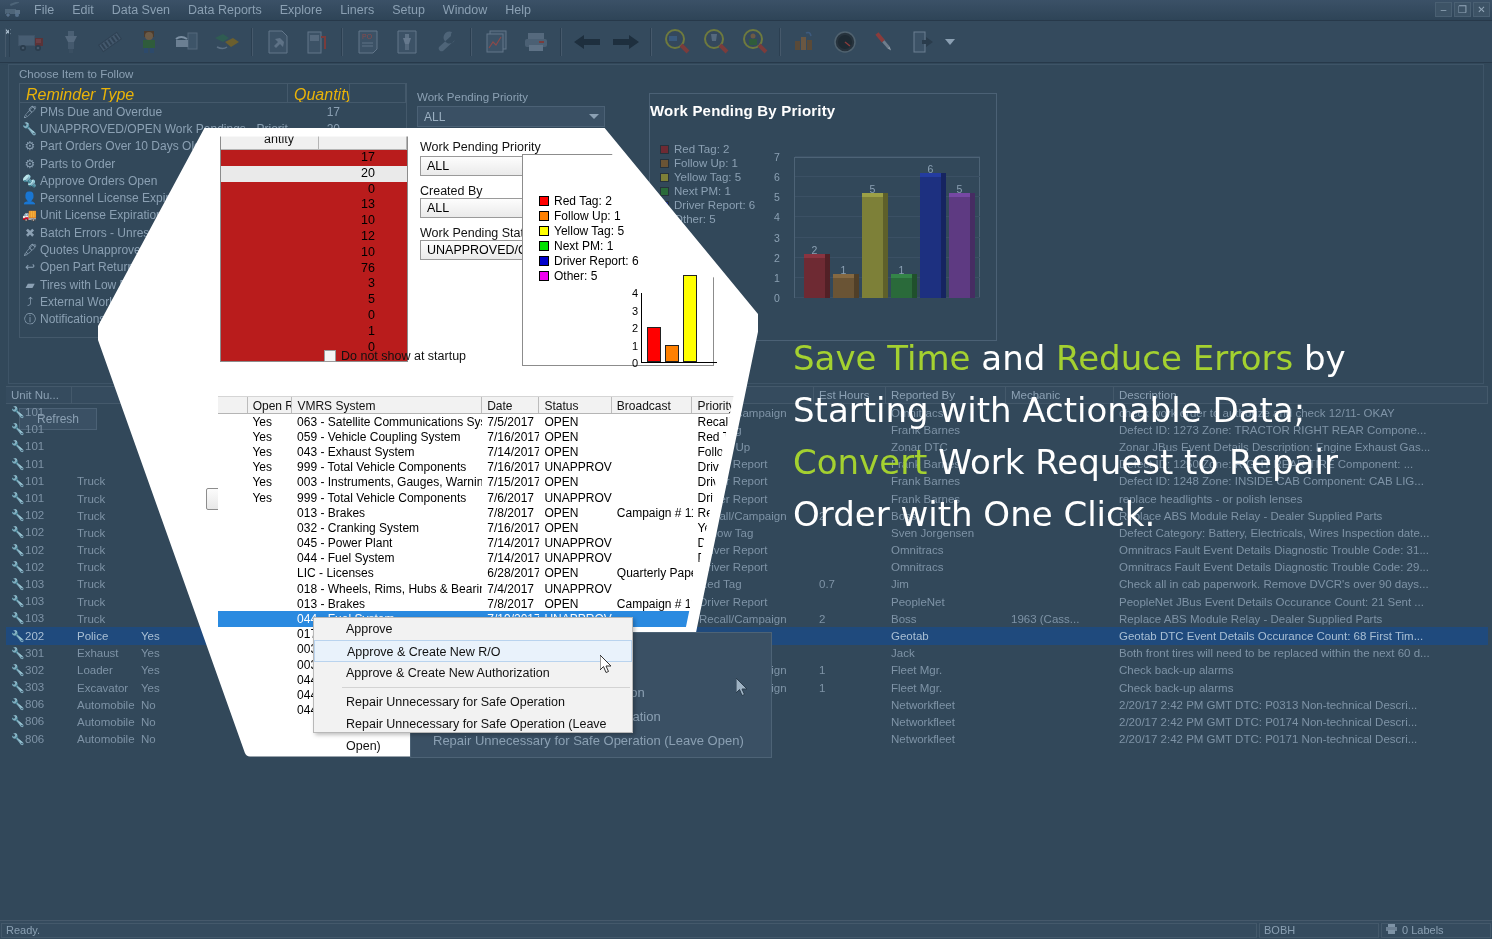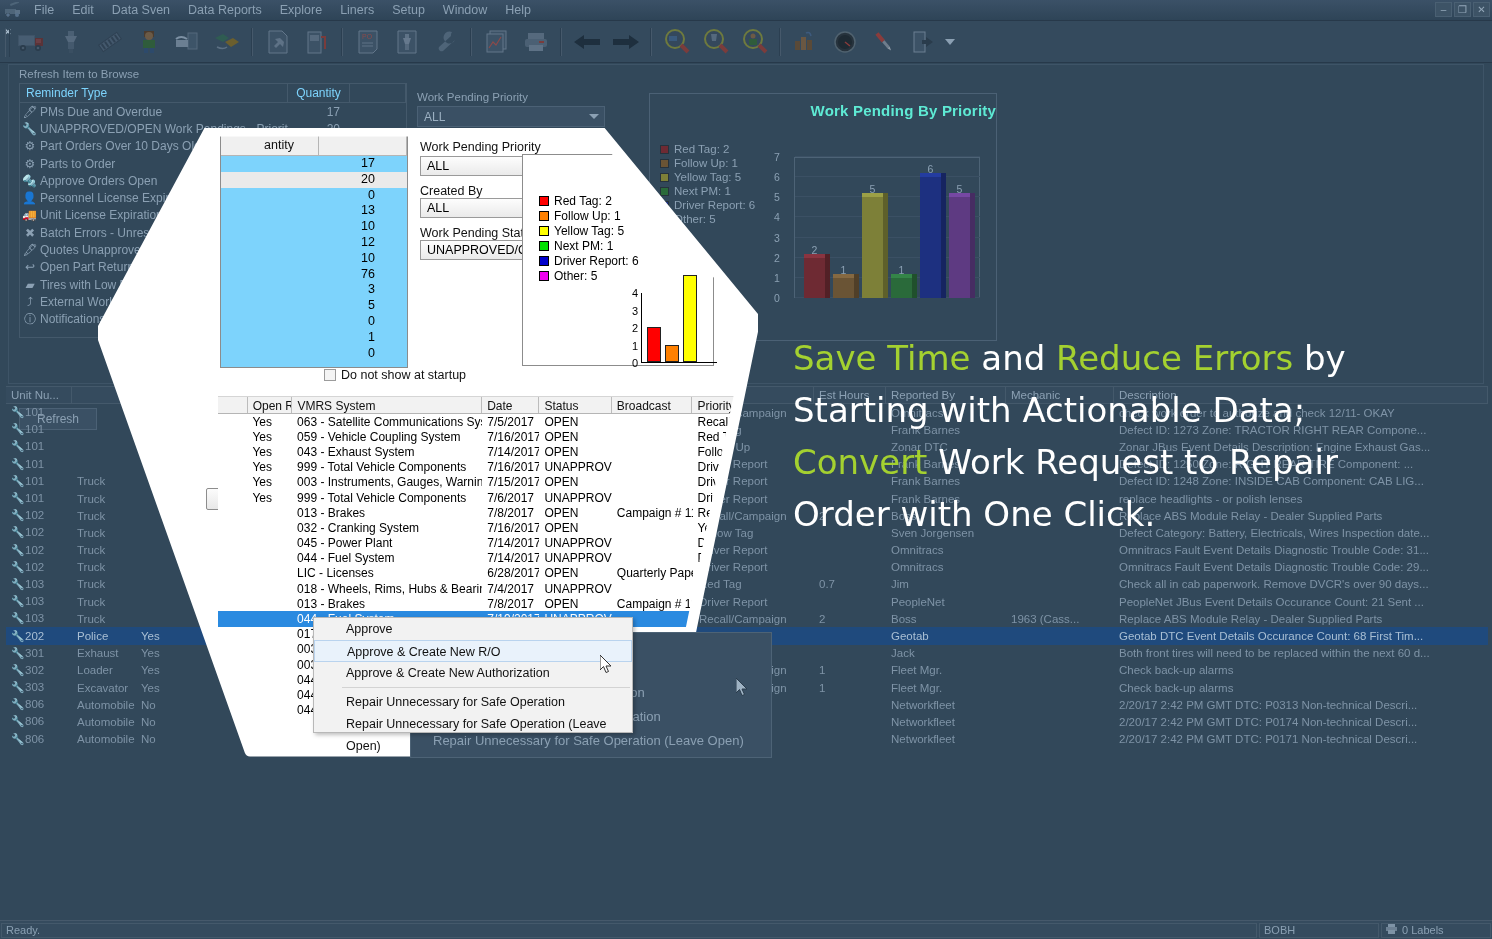--- a/index.html
+++ b/index.html
@@ -68,22 +68,22 @@
     position:absolute; left:10px; top:3px; color:#8ba0b3; font-size:11.5px;
   }
   .lbox {
     position:absolute; left:10px; top:18px; width:388px; height:255px;
     background:#32485a; border:1px solid #44596b;
   }
   .lbox-head {
     display:flex; height:19px; border-bottom:1px solid #44596b;
   }
   .lbox-head div {
-    font-size:12px; color:#7dd3fc; padding:2px 6px;
-    border-right:1px solid #44596b; overflow:hidden; white-space:nowrap;
+    font-size:16px; color:#eab308; padding:2px 6px;
+    border-right:1px solid #44596b; overflow:hidden; white-space:nowrap;font-style:italic;
   }
   .lh-type { width:268px; }
   .lh-qty  { width:62px; text-align:center;}
   .lh-x    { flex:1; }
   .lrow {
     display:flex; height:17.3px; align-items:center;
     font-size:12px; color:#8ba0b3; white-space:nowrap;
   }
   .lrow .ic { width:20px; text-align:center; flex:0 0 20px; }
   .lrow .nm { width:248px; overflow:hidden; }
@@ -105,21 +105,21 @@
     border-left:5px solid transparent; border-right:5px solid transparent;
     border-top:5px solid #8ba0b3;
   }
 
   
   .chartbox {
     position:absolute; left:648px; top:92px; width:348px; height:248px;
     background:#32485a; border:1px solid #4b6175;
   }
   .chart-title {
-    text-align:right; font-size:15px; color:#5eead4; font-weight:bold;
+    text-align:left; font-size:15px; color:#ffffff; font-weight:bold;
     margin-top:8px; letter-spacing:0.2px;
   }
   .chart-legend { position:absolute; left:10px; top:48px; }
   .chart-legend .le { display:flex; align-items:center; font-size:11.5px; color:#8ba0b3; height:14px;}
   .chart-legend .sw { width:9px; height:9px; margin-right:5px; border:1px solid #26323c;}
 
   .plot {
     position:absolute; left:138px; top:63px; width:192px; height:155px;
   }
   .plot .axis-lbl{ position:absolute; left:-14px; font-size:10.5px; color:#8ba0b3;}
@@ -168,22 +168,22 @@
     pointer-events:none;
   }
   .mag-inner {
     position:absolute; left:0; top:0; width:660px; height:636px;
     background:#ffffff;
   }
   .m-content{ position:absolute; left:0; top:0; width:660px; height:636px;}
 
   
   .m-lbox {
-    position:absolute; left:122px; top:8px; width:188px; height:232px;
-    background:#7dd3fc; border:1px solid #8c8c8c; border-top:none;
+    position:absolute; left:122px; top:2px; width:188px; height:232px;
+    background:#b91c1c; border:1px solid #8c8c8c; border-top:none;
   }
   .m-lbox-head{ display:flex; height:20px; background:#f0f0f0; border-bottom:1px solid #b5b5b5;}
   .m-lbox-head div{ font-size:12.5px; color:#111; padding:2px 5px; border-right:1px solid #b5b5b5;}
   .m-qcol { width:60px; }
   .m-row { height:15.8px; font-size:12.5px; color:#000; text-align:right; padding-right:32px;}
   .m-row.hl { background:#eaeaea;}
 
   .m-field-label{ position:absolute; font-size:12.5px; color:#111; }
   .m-combo{
     position:absolute; height:20px; background:linear-gradient(#fdfdfd,#eaeaea);
@@ -463,21 +463,21 @@
         </svg>
       </div>
       <div class="tb-icon" style="width:14px">
         <svg width="10" height="8" viewBox="0 0 10 8">
             <polygon points="0,1 10,1 5,7" fill="#8ba0b3"></polygon>
           </svg>
       </div>
     </div>
 
     <div class="panel">
-      <div class="group-label">Refresh Item to Browse</div>
+      <div class="group-label">Choose Item to Follow</div>
 
       <div class="lbox">
         <div class="lbox-head">
           <div class="lh-type">Reminder Type</div>
           <div class="lh-qty">Quantity</div>
           <div class="lh-x"></div>
         </div>
         <div id="reminder-rows">
             <div class="lrow">
               <span class="ic">🖊</span>
@@ -1046,21 +1046,21 @@
               <div style="position: absolute; left: 0px; bottom: 0px; width: 1px; height: 70px; background: rgb(0, 0, 0);"></div>
               <div style="position: absolute; left: 0px; bottom: 0px; height: 1px; width: 76px; background: rgb(0, 0, 0);"></div>
               <div style="position: absolute; bottom: 1px; width: 14px; left: 6px; height: 35px; background: rgb(255, 0, 0); border: 1px solid rgb(34, 34, 34);"></div>
               <div style="position: absolute; bottom: 1px; width: 14px; left: 24px; height: 17.5px; background: rgb(255, 128, 0); border: 1px solid rgb(34, 34, 34);"></div>
               <div style="position: absolute; bottom: 1px; width: 14px; left: 42px; height: 87.5px; background: rgb(255, 255, 0); border: 1px solid rgb(34, 34, 34);"></div>
             </div>
         </div>
 
         <div class="m-btn" style="left:108px; top:360px; width:78px;">Print</div>
         <div class="m-btn" style="left:232px; top:360px; width:92px;">Restore Defaults</div>
-        <div class="m-chk" style="left:226px; top:240px;">
+        <div class="m-chk" style="left:226px; top:221px;">
           <span class="box"></span><span>Do not show at startup</span>
         </div>
 
         <div class="m-grid">
           <div class="m-ghead">
             <div class="mc-blank"></div>
             <div class="mc-ro">Open RO</div>
             <div class="mc-vmrs">VMRS System</div>
             <div class="mc-date">Date</div>
             <div class="mc-stat">Status</div>

